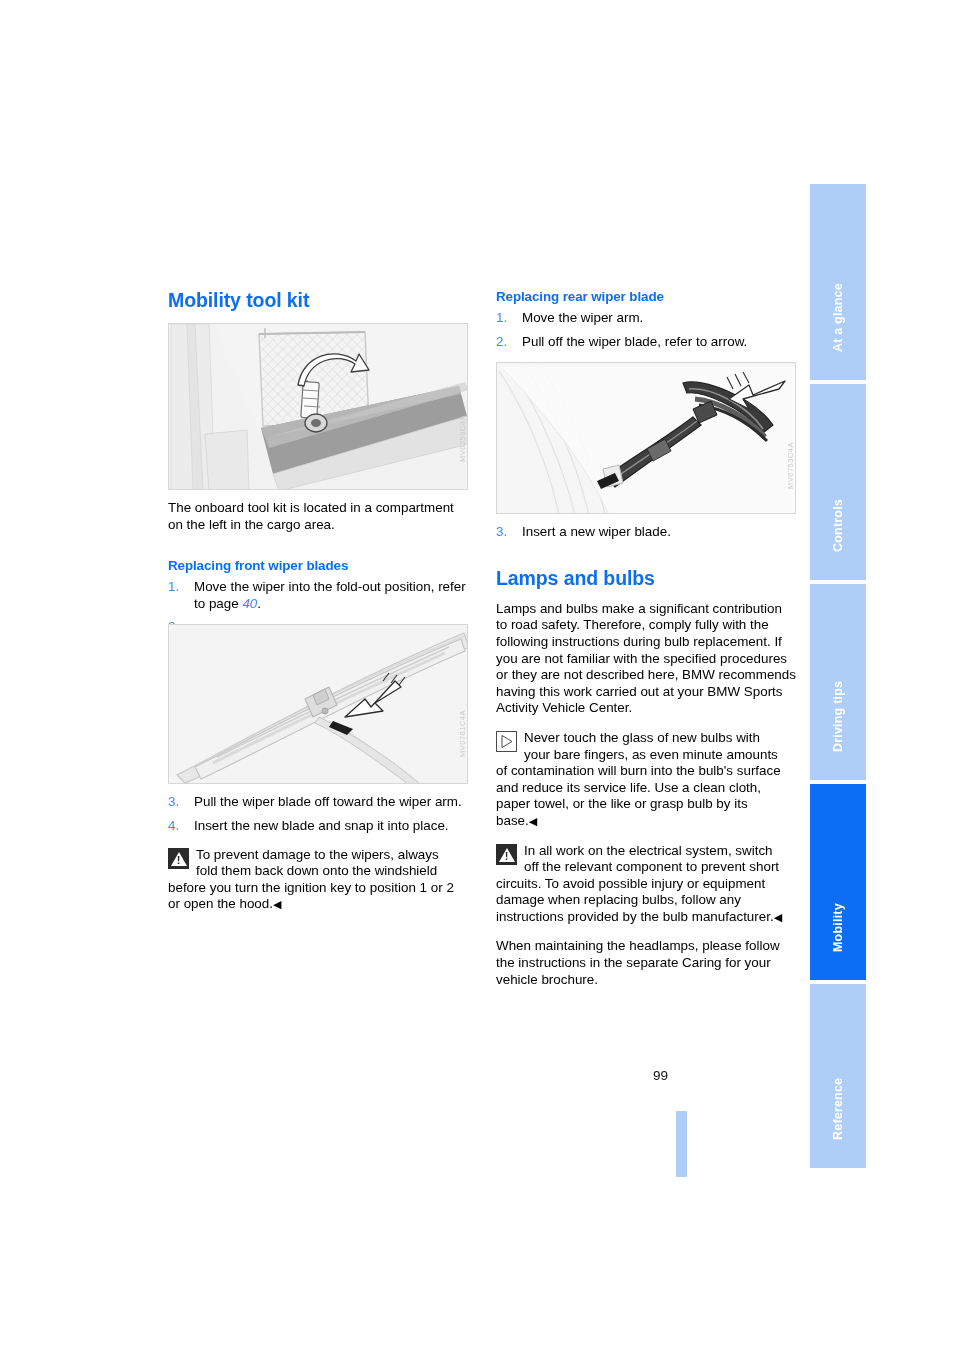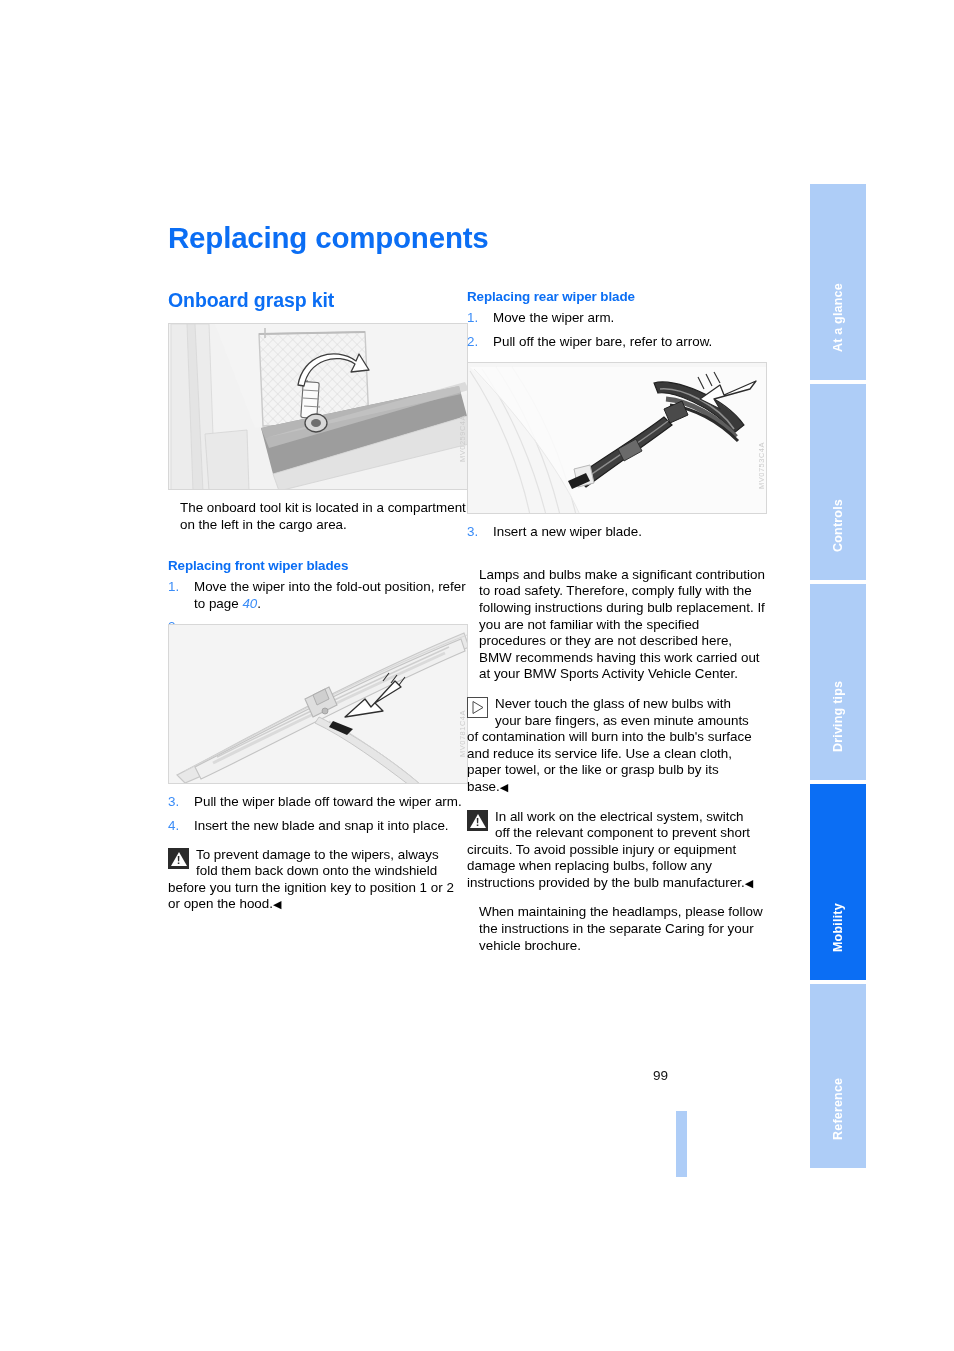--- a/index.html
+++ b/index.html
@@ -70,21 +70,21 @@
     height: 66px;
     background: #aecdf7;
   }
 
   
   .col {
     position: absolute;
     width: 300px;
   }
   .col-left  { left: 168px; top: 289px; }
-  .col-right { left: 467px; top: 289px; }
+  .col-right { left: 496px; top: 289px; }
 
   h1.doc-title {
     position: absolute;
     left: 168px;
     top: 221px;
     margin: 0;
     font-size: 29.5px;
     font-weight: bold;
     color: #0b6ef4;
     letter-spacing: -0.2px;
@@ -97,21 +97,21 @@
     letter-spacing: -0.1px;
   }
   h3.sub {
     margin: 0 0 6px 0;
     font-size: 13.4px;
     font-weight: bold;
     color: #0b6ef4;
     letter-spacing: -0.1px;
   }
   p.body {
-    margin: 0 0 13px 12px;
+    margin: 0 0 13px 0;
     font-size: 13.4px;
     line-height: 16.6px;
     color: #000;
   }
 
   
   ol.steps {
     margin: 0 0 12px 0;
     padding: 0;
     list-style: none;
@@ -196,25 +196,24 @@
     background: #ffffff;
     position: relative;
   }
   .endmark { font-size: 11px; }
 </style>
 </head>
 <body>
 
 <div class="page">
 
-  <h1 class="doc-title">Replacing components</h1>
 
   <div class="col col-left">
 
-    <h2 class="sec">Onboard grasp kit</h2>
+    <h2 class="sec">Mobility tool kit</h2>
 
     <div class="fig-wrap">
       <div class="figure" style="height:167px;">
         <svg viewBox="0 0 300 167" width="300" height="167" preserveAspectRatio="none">
           <defs>
             <linearGradient id="gA" x1="0" y1="0" x2="1" y2="1">
               <stop offset="0" stop-color="#f7f7f7"></stop>
                 <stop offset="1" stop-color="#e3e3e3"></stop>
             </linearGradient>
             <pattern id="mesh" width="7" height="7" patternUnits="userSpaceOnUse" patternTransform="rotate(45)">
@@ -321,21 +320,21 @@
 
   <div class="col col-right">
 
     <h3 class="sub">Replacing rear wiper blade</h3>
 
     <ol class="steps">
       <li>
         <span class="num">1.</span><span>Move the wiper arm.</span>
       </li>
       <li>
-        <span class="num">2.</span><span>Pull off the wiper bare, refer to arrow.</span>
+        <span class="num">2.</span><span>Pull off the wiper blade, refer to arrow.</span>
       </li>
     </ol>
 
     <div class="fig-wrap">
       <div class="figure" style="height:152px;">
         <svg viewBox="0 0 300 152" width="300" height="152" preserveAspectRatio="none">
           <rect x="0" y="0" width="300" height="152" fill="#f6f6f6"></rect>
 
           <g stroke="#e2e2e2" stroke-width="1.2" fill="none">
             <path d="M2 8 C30 50 52 104 62 152"></path>
@@ -374,20 +373,21 @@
     </div>
 
     <ol class="steps">
       <li>
         <span class="num">3.</span><span>Insert a new wiper blade.</span>
       </li>
     </ol>
 
     <div style="height:14px;"></div>
 
+    <h2 class="sec">Lamps and bulbs</h2>
 
     <p class="body">Lamps and bulbs make a significant contribution to road safety. Therefore, comply fully with the following instructions during bulb replacement. If you are not familiar with the specified procedures or they are not described here, BMW recommends having this work carried out at your BMW Sports Activity Vehicle Center.</p>
 
     <div class="notice">
       <span class="badge note">
         <svg width="19" height="19" viewBox="0 0 19 19">
           <polygon points="5,3.5 15,9.5 5,15.5" fill="#ffffff" stroke="#4a4a4a" stroke-width="1"></polygon>
         </svg>
       </span>
       <span>Never touch the glass of new bulbs with your bare fingers, as even minute amounts of contamination will burn into the bulb's surface and reduce its service life. Use a clean cloth, paper towel, or the like or grasp bulb by its base.</span><span class="endmark">◀</span>

